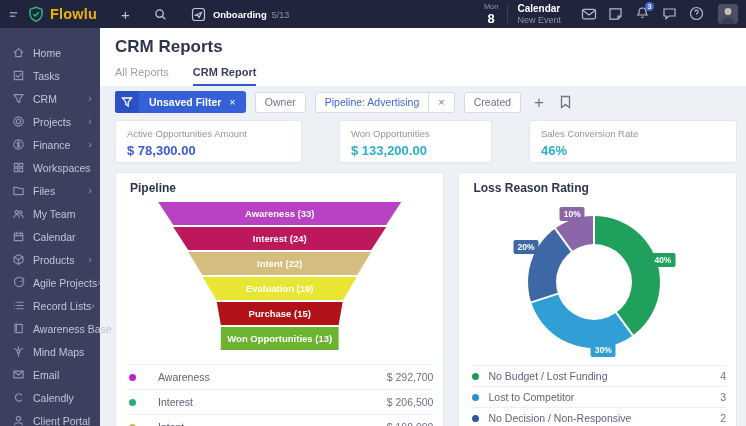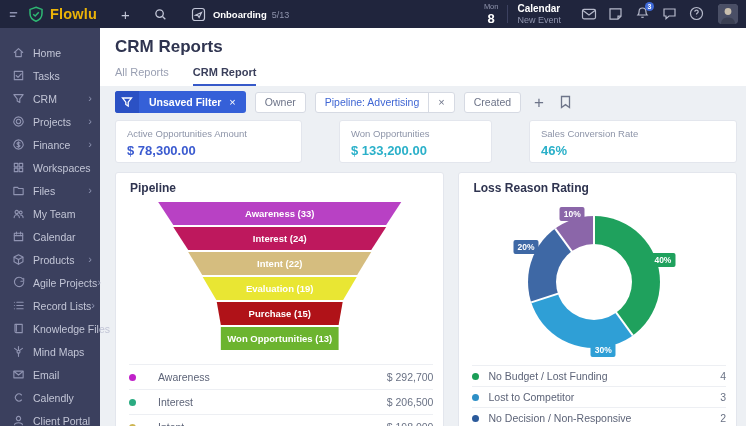--- a/index.html
+++ b/index.html
@@ -336,21 +336,21 @@
         <span>Record Lists</span>
         <span class="side-chev">›</span>
       </div>
       <div class="side-item">
         <span class="side-ico">
           <svg width="13" height="13" viewBox="0 0 14 14" fill="none" stroke="currentColor" stroke-width="1.2" stroke-linecap="round" stroke-linejoin="round">
             <path d="M3.2 2.5h7.8v9H4.7a1.5 1.5 0 0 1-1.5-1.5Z"></path>
             <path d="M4.7 2.5v7.5"></path>
           </svg>
         </span>
-        <span>Knowledge Files</span>
+        <span>Awareness Base</span>
       </div>
       <div class="side-item">
         <span class="side-ico">
           <svg width="13" height="13" viewBox="0 0 14 14" fill="none" stroke="currentColor" stroke-width="1.2" stroke-linecap="round" stroke-linejoin="round">
             <path d="M7 5.6a1.6 1.6 0 1 1-.01 0Z"></path>
             <path d="M7 1.8v3.4"></path>
             <path d="M7 8.8v3.4"></path>
             <path d="M2.8 3.6l2.9 2.2"></path>
             <path d="M11.2 3.6 8.3 5.8"></path>
           </svg>

